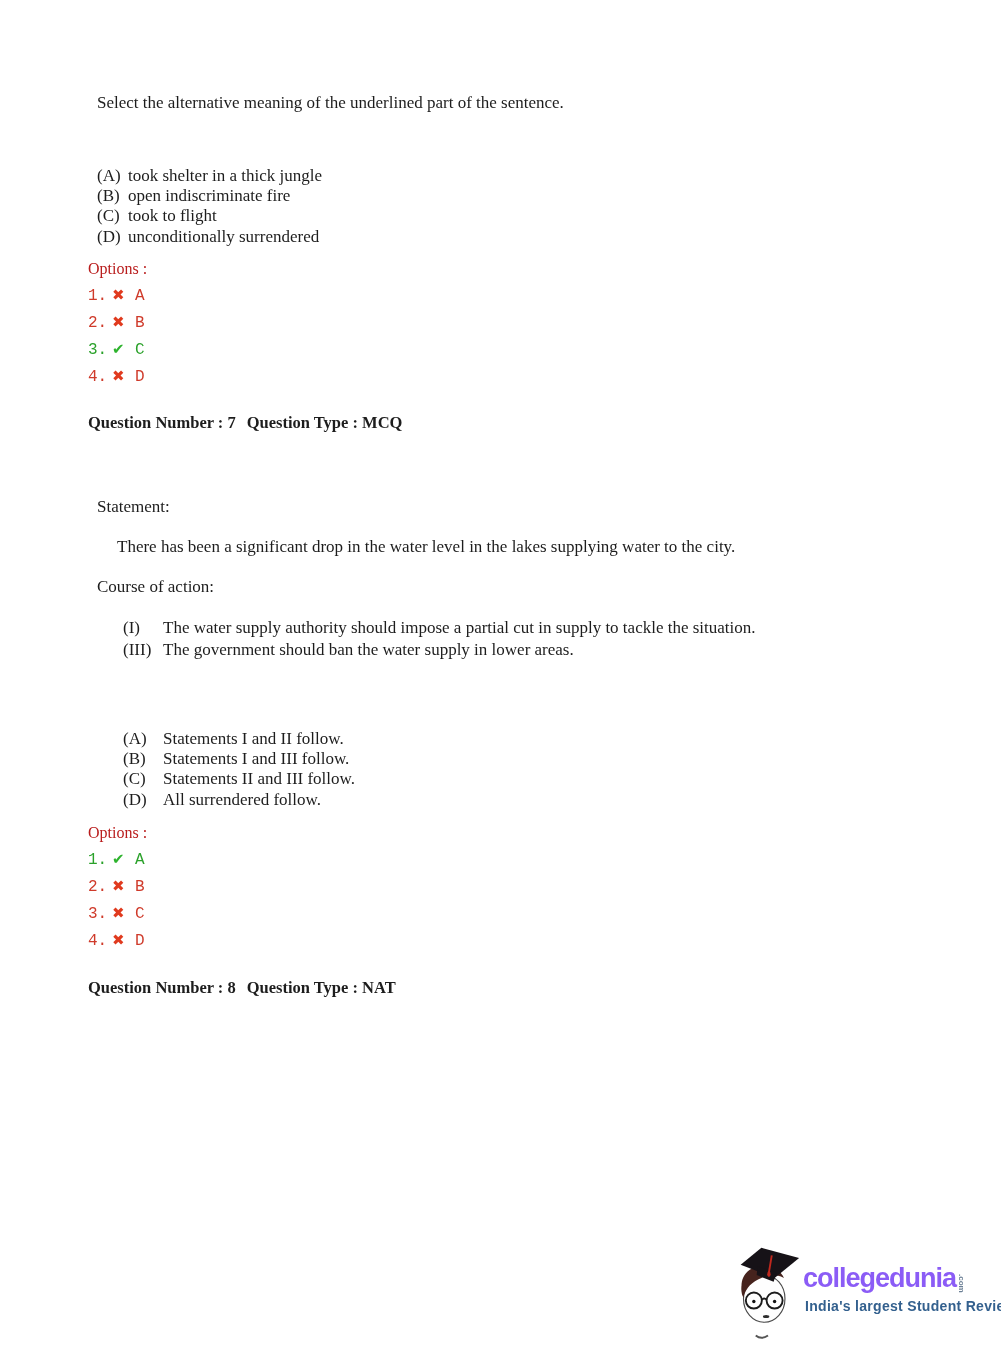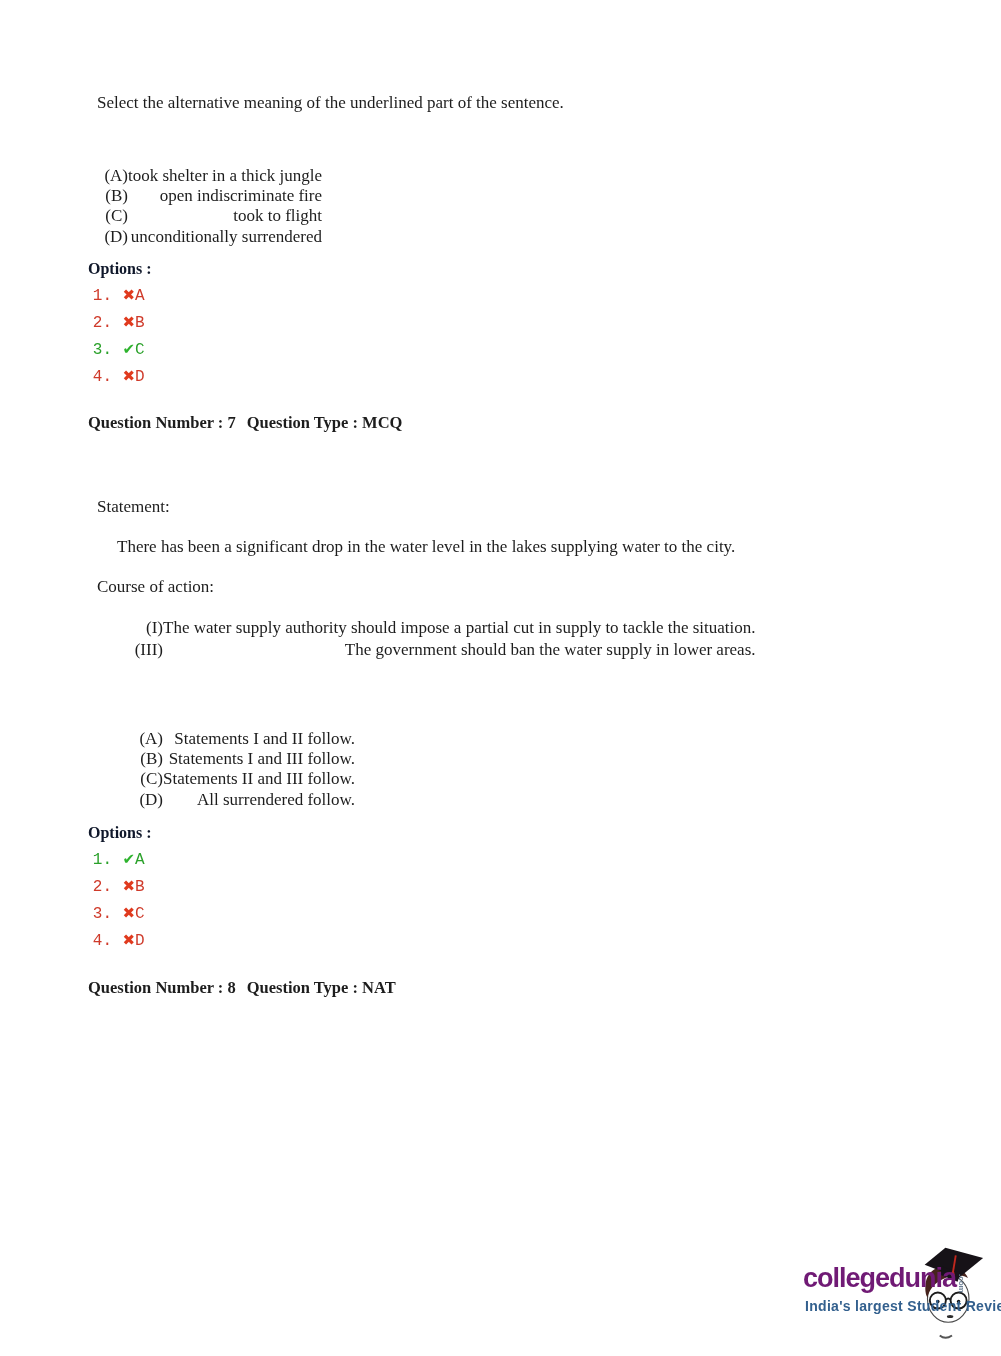--- a/index.html
+++ b/index.html
@@ -1,33 +1,33 @@
 <!DOCTYPE html>
 <html><head>
 <meta charset="utf-8">
 <style>
   * { margin:0; padding:0; box-sizing:border-box; }
   html,body { background:#ffffff; }
   .page {
     position:relative; width:1001px; height:1356px; background:#ffffff;
-    font-family:"Liberation Serif", serif; color:#1d1d1d; overflow:hidden;text-align:right;
+    font-family:"Liberation Serif", serif; color:#1d1d1d; overflow:hidden;
   }
   .abs { position:absolute; }
   .serif { font-size:17px; line-height:20.3px; }
   .underlined { text-decoration:underline; text-underline-offset:3px; text-decoration-thickness:1.5px; }
 
   .choice-row { display:flex; font-size:17px; line-height:20.2px; }
   .choice-label { flex:0 0 31px; }
   .choices-q7 .choice-label { flex-basis:40px; }
   .choice-text { flex:1; }
 
   .qheader { font-size:16.5px; font-weight:bold; line-height:19px; white-space:nowrap; }
   .qheader .hgap { display:inline-block; width:11px; }
 
-  .options-header { font-size:16px; font-weight:bold; line-height:19px; color:#0f172a; }
+  .options-header { font-size:16px; font-weight:normal; line-height:19px; color:#b91c1c; }
   .opt-row {
     display:flex; align-items:center; height:19px; margin-top:8px;
     font-family:"Liberation Mono", monospace; font-size:16px;
   }
   .opt-row .opt-num { width:24px; }
   .opt-row .opt-icon {
     width:23px; font-family:"DejaVu Sans", sans-serif; font-size:15px;
     font-weight:bold; line-height:19px;
   }
   .opt-row.wrong { color:#cf3a2a; }
@@ -37,21 +37,21 @@
 
   .intro { width:668px; }
   .courses .choice-row { margin-top:2px; line-height:20.4px; }
   .courses .choice-text { max-width:630px; }
 
   
   .logo-box { width:250px; height:105px; }
   .brand {
     position:absolute; left:68px; top:20px;
     font-family:"Liberation Sans", sans-serif; font-weight:bold;
-    font-size:27px; letter-spacing:-1px; color:#701a75; line-height:30px;
+    font-size:27px; letter-spacing:-1px; color:#8b5cf6; line-height:30px;
   }
   .brand-suffix {
     position:absolute; left:222px; top:31px;
     font-family:"Liberation Sans", sans-serif; font-weight:bold;
     font-size:8px; color:#6b7f95; writing-mode:vertical-rl;
   }
   .tagline {
     position:absolute; left:70px; top:55px; white-space:nowrap;
     font-family:"Liberation Sans", sans-serif; font-weight:bold;
     font-size:14px; letter-spacing:0.3px; color:#33608e;

